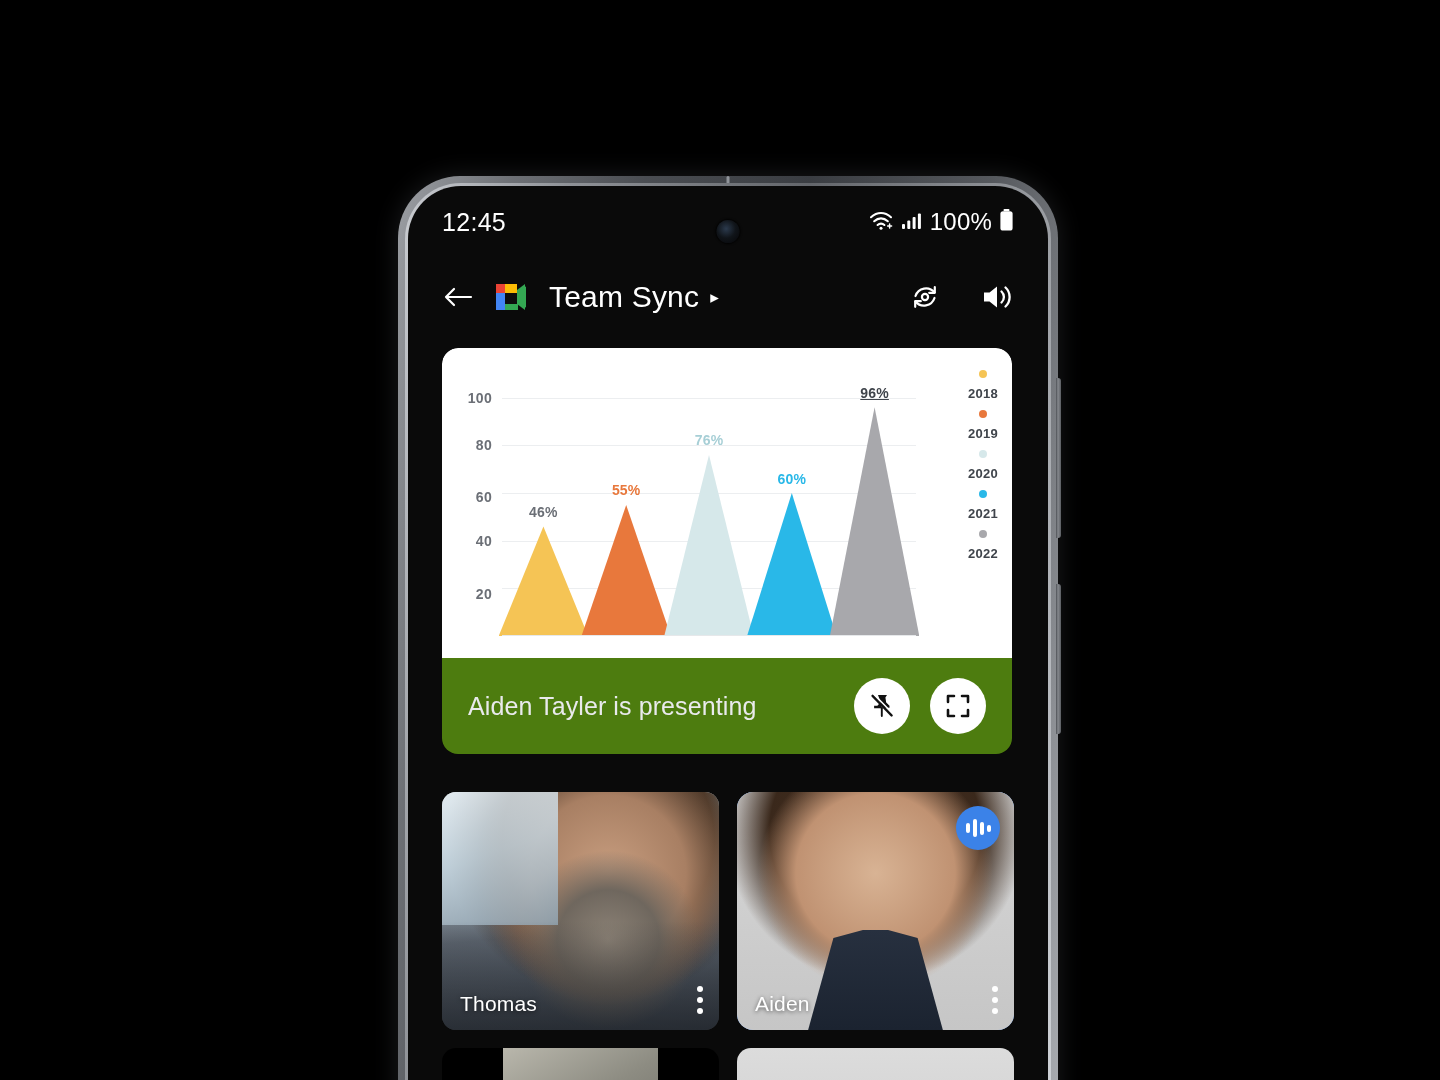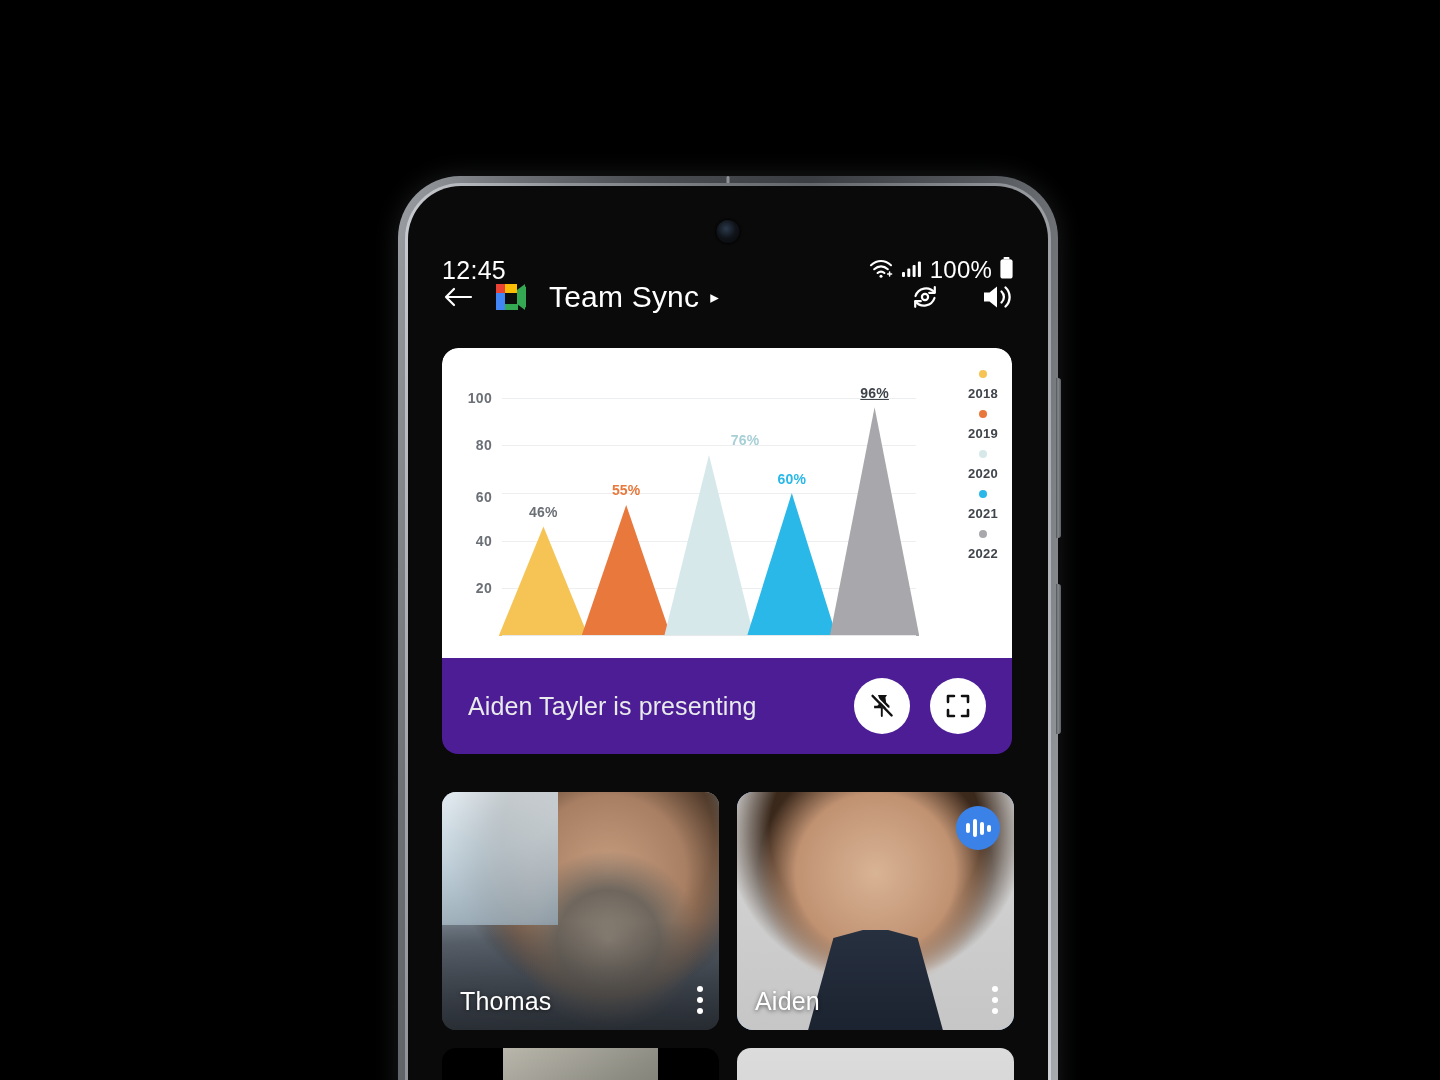--- a/index.html
+++ b/index.html
@@ -43,21 +43,21 @@
     background: linear-gradient(90deg,#4c4f54,#86898e 40%,#5a5d62);
     border-radius: 0 3px 3px 0;
   }
   #volume-button { top: 202px; height: 160px; }
   #power-button  { top: 408px; height: 150px; }
 
   
   #status-bar {
     position: absolute; left: 0; top: 0; width: 100%; height: 72px;
     display: flex; align-items: center; justify-content: space-between;
-    padding: 4px 34px; color: #fff; margin-top: 48px;
+    padding: 4px 34px; color: #fff;
   }
   #status-time { font-size: 25px; letter-spacing: .3px; }
   #status-right { display: flex; align-items: center; gap: 7px; }
   #battery-percent { font-size: 24px; letter-spacing: .2px; }
   #punch-hole-camera {
     position: absolute; left: 50%; top: 34px;
     width: 23px; height: 23px; transform: translateX(-50%);
     border-radius: 50%;
     background: radial-gradient(circle at 42% 38%, #2b3a4d 0%, #101419 48%, #050507 100%);
     box-shadow: 0 0 2px 1px rgba(0,0,0,.9);
@@ -79,21 +79,21 @@
   
   #presentation-card {
     position: absolute; left: 34px; top: 162px;
     width: 570px; border-radius: 16px; overflow: hidden; background: #000;
   }
   #chart-surface {
     position: relative; height: 310px; background: #fff;
     border-radius: 16px 16px 0 0;
   }
   #presenting-bar {
-    height: 96px; background: #4c1d95;
+    height: 96px; background: #4d7c0f;
     display: flex; align-items: center; padding: 0 26px;
   }
   #presenting-label { color: #e9eaec; font-size: 25px; letter-spacing: .1px; }
   #presenting-actions { display: flex; align-items: center; gap: 20px; margin-left: auto; }
   .round-btn {
     width: 56px; height: 56px; border-radius: 50%; background: #fff;
     display: flex; align-items: center; justify-content: center;
   }
 
   
@@ -123,21 +123,21 @@
     position: absolute; left: 34px; top: 606px; right: 34px;
     display: grid; grid-template-columns: 1fr 1fr; gap: 18px;
   }
   .tile {
     position: relative; height: 238px; border-radius: 14px; overflow: hidden;
     background: #141414;
   }
   .tile.active { outline: 3px solid #5b9bf8; outline-offset: -3px; border-radius: 16px; }
   .tile-name {
     position: absolute; left: 18px; bottom: 14px; color: #fff;
-    font-size: 25px; letter-spacing: .2px; text-shadow: 0 1px 4px rgba(0,0,0,.6);
+    font-size: 21px; letter-spacing: .2px; text-shadow: 0 1px 4px rgba(0,0,0,.6);
   }
   .tile-menu-icon {
     position: absolute; right: 16px; bottom: 16px;
     display: flex; flex-direction: column; gap: 5px;
   }
   .tile-menu-icon i { width: 6px; height: 6px; border-radius: 50%; background: #fff; display: block; }
   .speaking-badge {
     position: absolute; right: 14px; top: 14px;
     width: 44px; height: 44px; border-radius: 50%; background: #3b82e8;
     display: flex; align-items: center; justify-content: center; gap: 3px;
@@ -276,42 +276,42 @@
           </div>
         </div>
       </div>
 
       <div id="presentation-card">
 
         <div id="chart-surface">
           <div id="chart-plot">
             <div id="gridlines">
                 <div class="gridline" style="top: 81.8182%;">
-                  <span class="y-tick" style="top: 0px;">20</span>
+                  <span class="y-tick" style="top: 6px;">20</span>
                 </div>
                 <div class="gridline" style="top: 63.6364%;">
                   <span class="y-tick" style="top: 0px;">40</span>
                 </div>
                 <div class="gridline" style="top: 45.4545%;">
                   <span class="y-tick" style="top: 4px;">60</span>
                 </div>
                 <div class="gridline" style="top: 27.2727%; text-align: center;">
                   <span class="y-tick" style="top: 0px;">80</span>
                 </div>
                 <div class="gridline" style="top: 9.09091%;">
                   <span class="y-tick" style="top: 0px;">100</span>
                 </div>
               </div>
             <div id="triangles">
                 <div class="tri" style="left: -0.8%; width: 21.6%; height: 41.8182%; background: rgb(245, 196, 85); clip-path: polygon(50% 0%, 100% 100%, 0% 100%);"></div>
                 <span class="data-label" style="left: 10%; top: 55.6818%; color: rgb(107, 111, 118);">46%</span>
                 <div class="tri" style="left: 19.2%; width: 21.6%; height: 50%; background: rgb(232, 120, 60); clip-path: polygon(50% 0%, 100% 100%, 0% 100%);"></div>
                 <span class="data-label" style="left: 30%; top: 47.5%; color: rgb(232, 120, 60);">55%</span>
                 <div class="tri" style="left: 39.2%; width: 21.6%; height: 69.0909%; background: rgb(214, 232, 234); clip-path: polygon(50% 0%, 100% 100%, 0% 100%);"></div>
-                <span class="data-label" style="left: 50%; top: 28.4091%; color: rgb(167, 207, 214); margin-left: 36px;">76%</span>
+                <span class="data-label" style="left: 50%; top: 28.4091%; color: rgb(167, 207, 214);">76%</span>
                 <div class="tri" style="left: 59.2%; width: 21.6%; height: 54.5455%; background: rgb(41, 184, 232); clip-path: polygon(50% 0%, 100% 100%, 0% 100%);"></div>
                 <span class="data-label" style="left: 70%; top: 42.9545%; color: rgb(41, 184, 232);">60%</span>
                 <div class="tri" style="left: 79.2%; width: 21.6%; height: 87.2727%; background: rgb(168, 168, 172); clip-path: polygon(50% 0%, 100% 100%, 0% 100%);"></div>
                 <span class="data-label" style="left: 90%; top: 10.2273%; color: rgb(63, 68, 75); text-decoration: underline;">96%</span>
               </div>
             <div id="axis-baseline"></div>
           </div>
           <div id="chart-legend">
               <div class="legend-row">
                 <span class="legend-dot" style="background: rgb(245, 196, 85);"></span>

